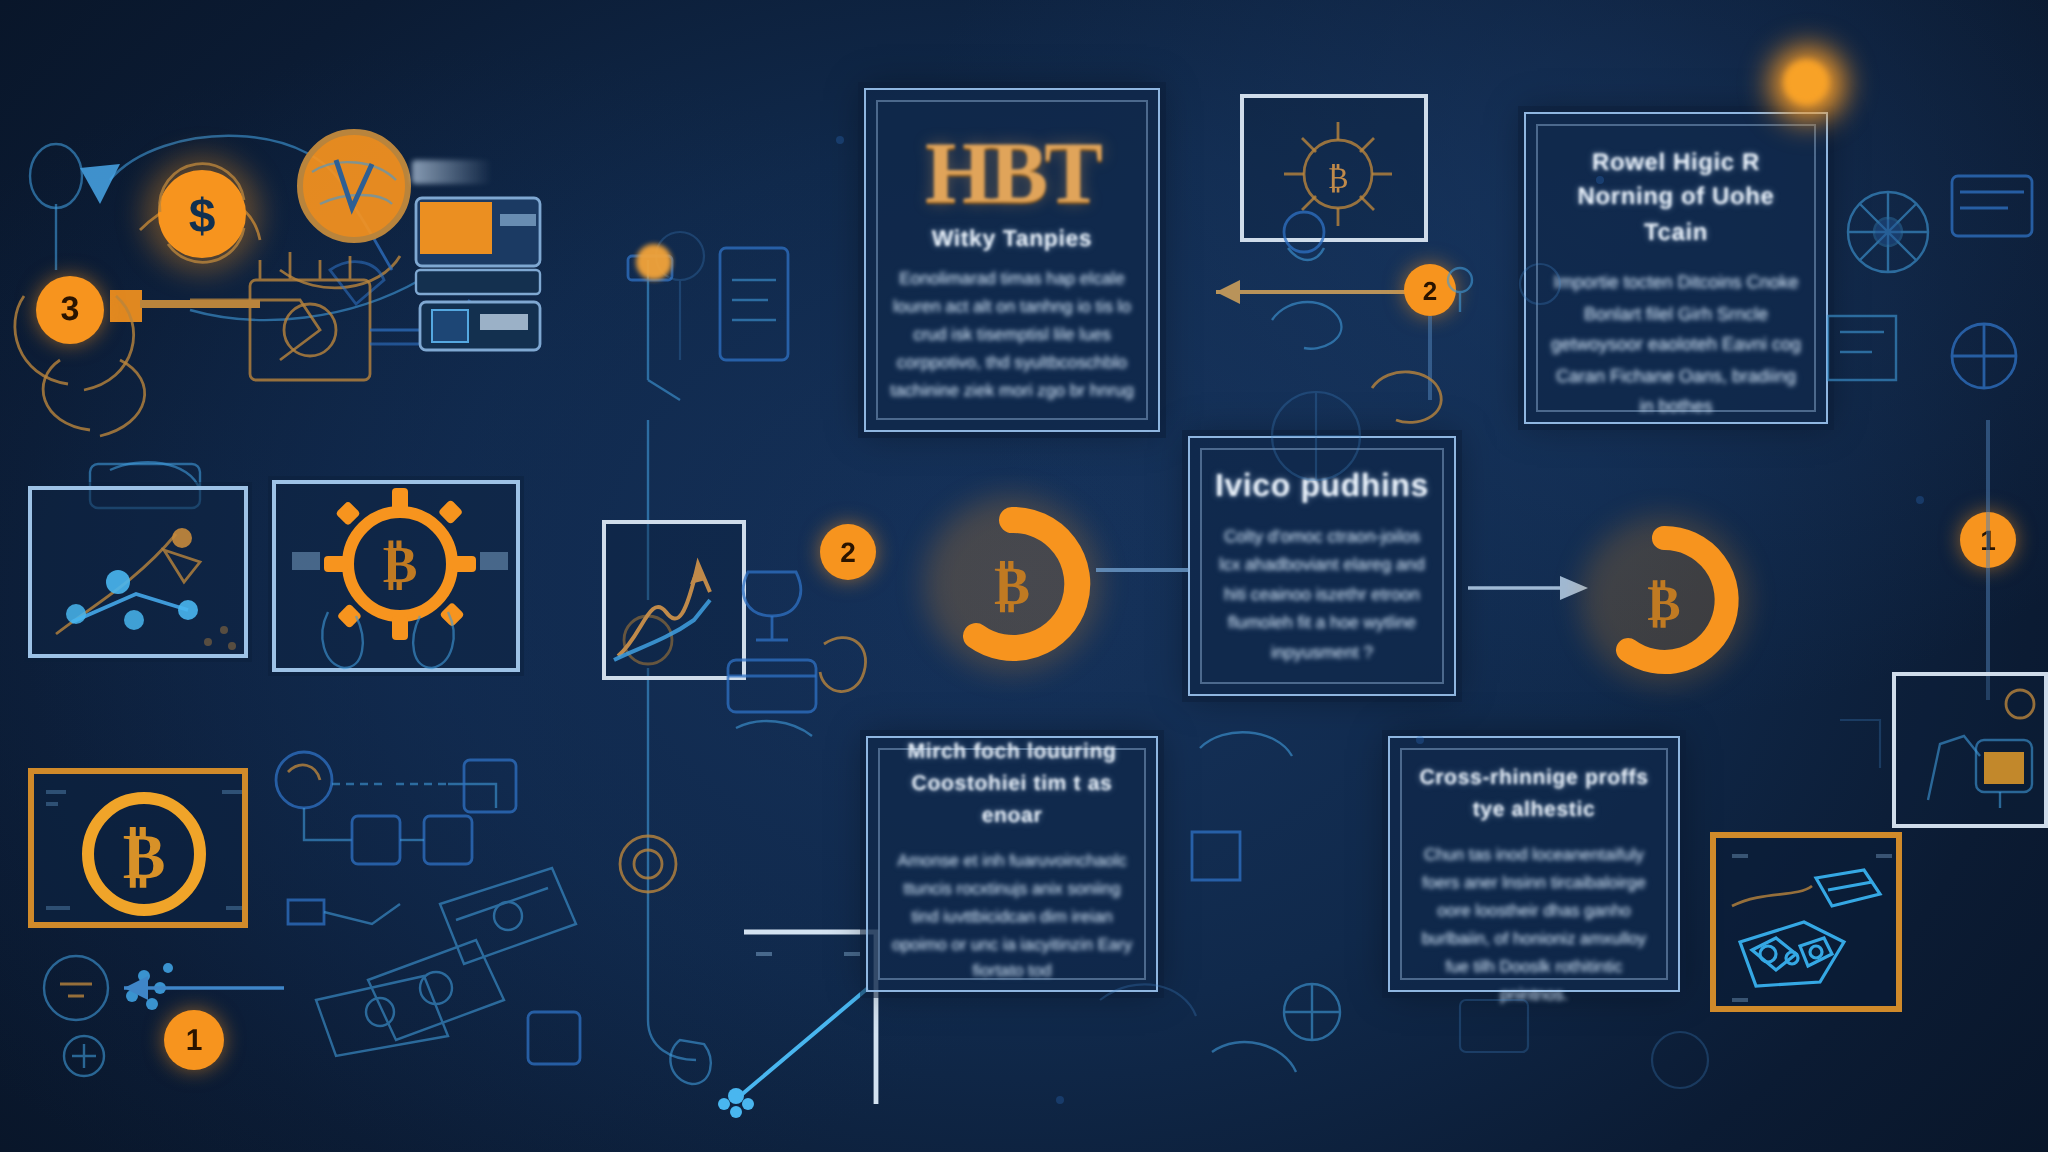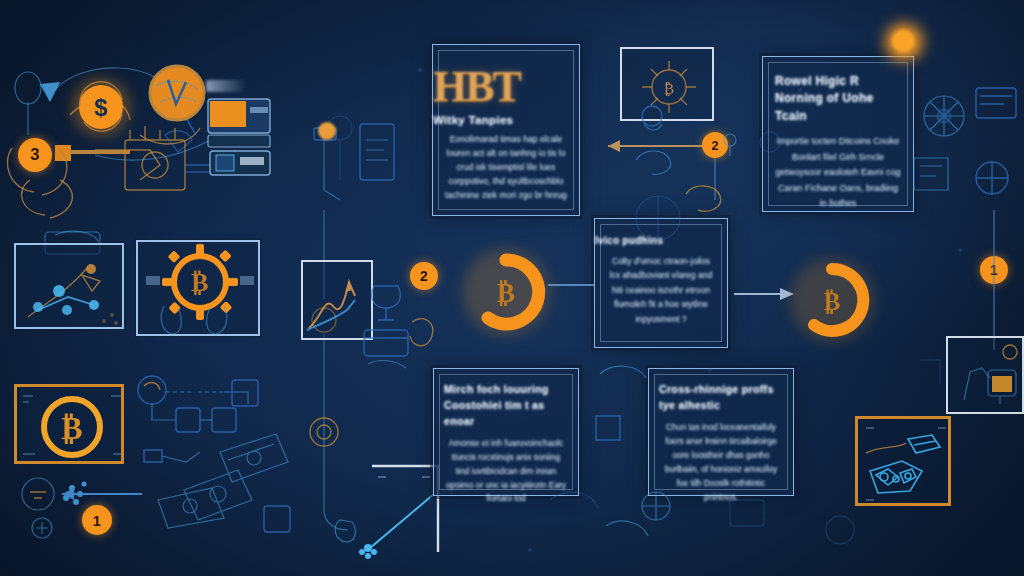--- a/index.html
+++ b/index.html
@@ -12,21 +12,21 @@
        radial-gradient(ellipse 520px 420px at 22% 55%, rgba(18,44,84,.45), rgba(0,0,0,0) 70%),
        radial-gradient(ellipse 700px 520px at 50% 50%, #16335c 0%, #10294b 42%, #0b1b33 72%, #081426 100%);
      overflow:hidden;}
 
   
   .abs{position:absolute;}
   .card{position:absolute;background:rgba(16,40,74,.82);
         border:1px solid #8fb6e0;box-shadow:0 0 0 3px rgba(12,30,58,.5), 0 0 18px rgba(0,0,0,.35);
         box-sizing:border-box;}
   .card .inner{position:absolute;inset:5px;border:1px solid rgba(150,185,222,.45);}
-  .ttl{position:relative;color:#eaf2fb;font-weight:700;
+  .ttl{position:relative;text-align:center;color:#eaf2fb;font-weight:700;
        letter-spacing:.3px;filter:blur(.9px);text-shadow:0 0 3px rgba(180,210,240,.5);}
   .bdy{position:relative;text-align:center;color:#cfe0f2;
        filter:blur(1.0px);text-shadow:0 0 3px rgba(150,190,230,.35);}
 
   .badge{position:absolute;border-radius:50%;background:#f7941e;
          color:#2a1400;font-weight:700;display:flex;align-items:center;
          justify-content:center;box-shadow:0 0 10px rgba(247,148,30,.55);
          filter:blur(.35px);}
 
   .panel{position:absolute;box-sizing:border-box;background:rgba(14,36,68,.55);}
@@ -272,31 +272,31 @@
   </div>
 
   <div class="card" style="left:762px;top:56px;width:152px;height:156px">
     <div class="inner"></div>
     <div class="ttl" style="margin-top:16px;padding:0 12px;font-size:12px;line-height:1.45">Rowel Higic R Norning of Uohe Tcain</div>
     <div class="bdy" style="margin-top:9px;padding:0 12px;font-size:9px;line-height:1.72">Importie tocten Ditcoins Cnoke Bonlart filel Girh Srncle getwoysoor eaoloteh Eavni cog Caran Fichane Oans, bradiing in bothes</div>
   </div>
 
   <div class="card" style="left:594px;top:218px;width:134px;height:130px">
     <div class="inner"></div>
-    <div class="ttl" style="margin-top:16px;font-size:10px">Ivico pudhins</div>
+    <div class="ttl" style="margin-top:16px;font-size:16px">Ivico pudhins</div>
     <div class="bdy" style="margin-top:8px;padding:0 11px;font-size:8.6px;line-height:1.68">Colty d'omoc ctraon-joilos lcx ahadboviant elareg and hiti ceainoo iszethr etroon flumoleh fit a hoe wytline inpyusment ?</div>
   </div>
 
   <div class="card" style="left:433px;top:368px;width:146px;height:128px">
     <div class="inner"></div>
-    <div class="ttl" style="margin-top:13px;padding:0 10px;font-size:10.6px;line-height:1.5">Mirch foch louuring Coostohiei tim t as enoar</div>
+    <div class="ttl" style="padding:0 10px;font-size:10.6px;line-height:1.5">Mirch foch louuring Coostohiei tim t as enoar</div>
     <div class="bdy" style="margin-top:7px;padding:0 10px;font-size:8.4px;line-height:1.66">Amonse et inh fuaruvoinchaolc ttuncis rocxtinujs anix soniing tind iuvttbicidcan dim ireian opoimo or unc ia iacyitinzin Eary fiortato tod</div>
   </div>
 
-  <div class="card" style="left:648px;top:368px;width:146px;height:128px">
+  <div class="card" style="left:694px;top:368px;width:146px;height:128px">
     <div class="inner"></div>
     <div class="ttl" style="margin-top:13px;padding:0 10px;font-size:10.6px;line-height:1.5">Cross-rhinnige proffs tye alhestic</div>
     <div class="bdy" style="margin-top:7px;padding:0 10px;font-size:8.4px;line-height:1.66">Chun tas inod loceanentaifuly foers aner lnsinn tircaibaloirge oore loostheir dhas ganho burlbaiin, of honioniz amxulloy fue tilh Dooslk rothitintic pnintnos.</div>
   </div>
 
   <div class="panel white" style="left:620px;top:47px;width:94px;height:74px;background:rgba(12,32,60,.3)">
     <svg style="left:0;top:0;width:94px;height:74px" viewBox="0 0 94 74">
       <circle class="skO" cx="47" cy="38" r="17" stroke-width="2"></circle>
       <path class="skO" d="M47 21 L47 12 M47 55 L47 64 M30 38 L20 38 M64 38 L74 38"></path>
       <path class="skO" d="M36 27 L29 20 M58 27 L65 20 M36 49 L29 56 M58 49 L65 56"></path>

